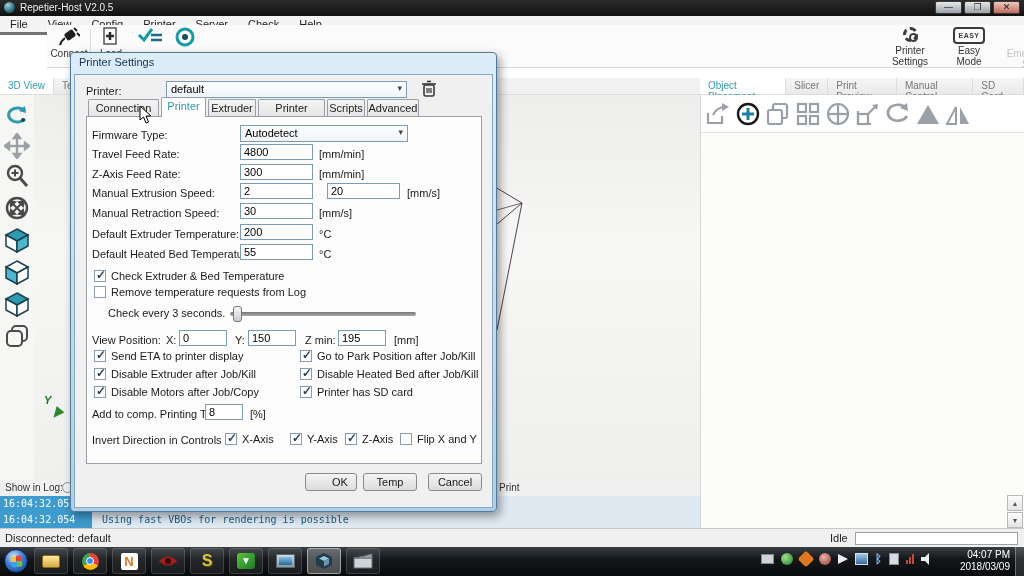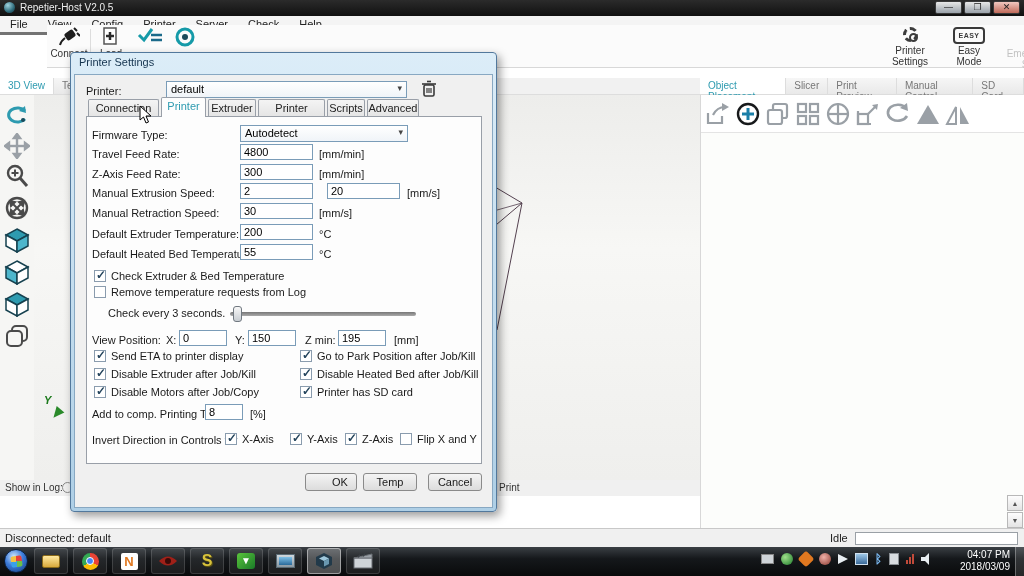--- a/index.html
+++ b/index.html
@@ -308,20 +308,30 @@
     <div class="scroll-btn" style="top:400px;">▲</div>
     <div class="scroll-btn" style="top:417px;">▼</div>
   </div>
 
   <div class="abs logbar">
     <span style="position:absolute; left:5px; top:2px;">Show in Log:</span>
     <span style="position:absolute; left:62px; top:2px; width:11px; height:11px; border:1.5px solid #888; border-radius:50%;"></span>
     <span style="position:absolute; left:499px; top:2px;">Print</span>
   </div>
 
+  <div class="abs logrows">
+    <div class="logrow">
+      <div class="logtime">16:04:32.05</div>
+      <div class="logmsg"></div>
+    </div>
+    <div class="logrow">
+      <div class="logtime">16:04:32.054</div>
+      <div class="logmsg">Using fast VBOs for rendering is possible</div>
+    </div>
+  </div>
 
   <div class="abs statusbar">
     <span style="position:absolute; left:5px; top:3px;">Disconnected: default</span>
     <span style="position:absolute; left:830px; top:3px;">Idle</span>
     <div class="progress"></div>
   </div>
 
   <div class="abs taskbar">
     <div class="orb">
         <div class="flag"></div>

